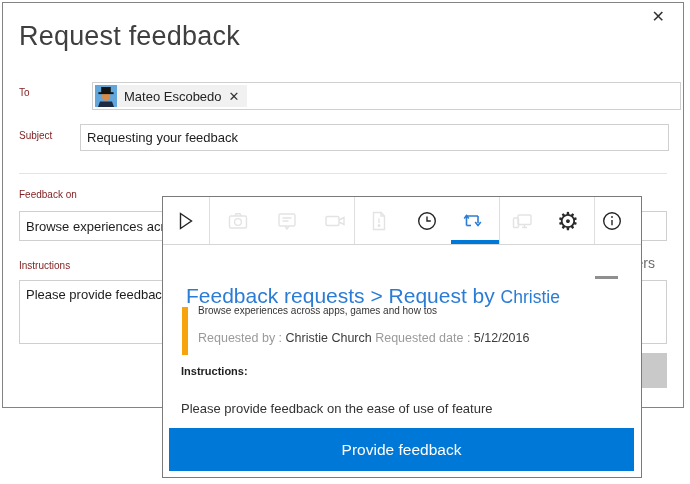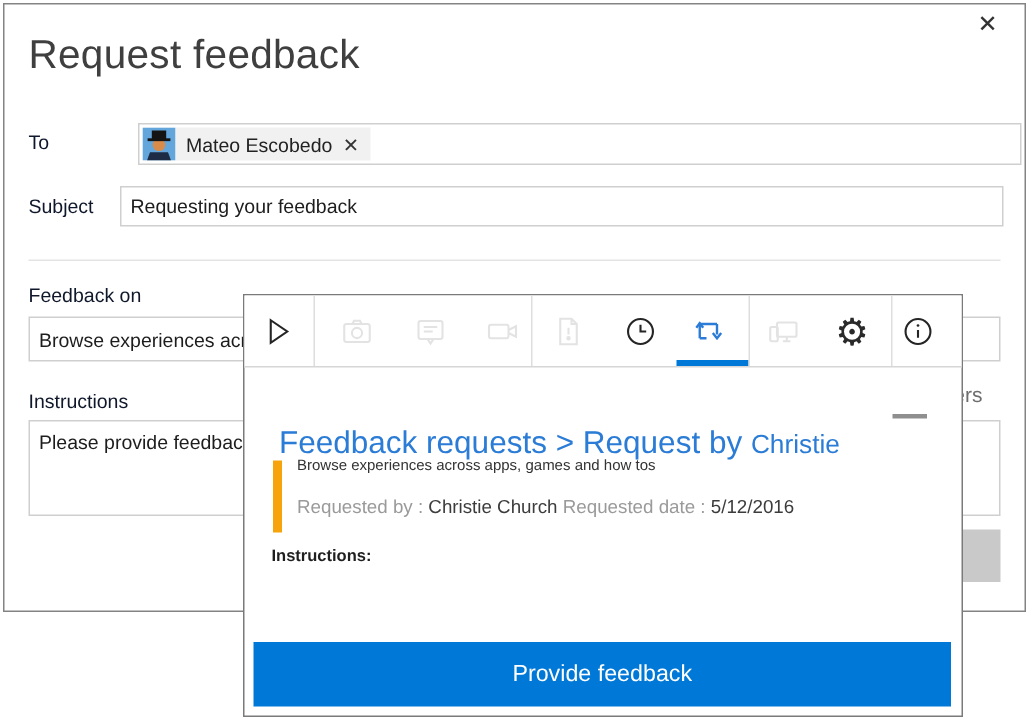--- a/index.html
+++ b/index.html
@@ -4,21 +4,21 @@
 <style>
   html,body{margin:0;padding:0;background:#ffffff;width:690px;height:484px;
     font-family:"Liberation Sans", sans-serif;overflow:hidden;}
   
   .dialog{position:absolute;left:2px;top:2px;width:680px;height:404px;
     background:#fff;border:1px solid #838383;}
   .dlg-title{position:absolute;left:16px;top:18px;font-size:27px;font-weight:300;
     color:#3f3f3f;letter-spacing:.2px;}
   .dlg-close{position:absolute;right:14px;top:4px;font-size:16px;color:#333;
     padding:2px 4px;cursor:pointer;line-height:1;}
-  .field-label{position:absolute;font-size:13px;color:#0f172a;}
+  .field-label{position:absolute;font-size:10px;color:#7f1d1d;}
   .input-box{position:absolute;background:#fff;border:1px solid #cfcfcf;
     font-size:13px;color:#1d1d1d;display:flex;align-items:center;}
   .input-text{padding-left:6px;white-space:nowrap;overflow:hidden;}
   .chip{display:flex;align-items:center;height:22px;background:#f1f1f1;
     margin-left:2px;padding-right:8px;gap:7px;}
   .chip .avatar{width:22px;height:22px;display:block;}
   .chip-name{font-size:13px;color:#222;}
   .chip-x{font-size:13px;color:#333;cursor:pointer;}
   .divider{position:absolute;left:16px;top:170px;width:648px;height:1px;background:#e4e4e4;}
   .counter{position:absolute;right:28px;top:252px;font-size:14px;color:#6d6d6d;text-align:center;}
@@ -187,15 +187,16 @@
   <div class="crumb">
     <span class="crumb-main">Feedback requests &gt; Request by </span><span class="crumb-name">Christie</span>
   </div>
   <div class="minimize"></div>
 
   <div class="orange-bar"></div>
   <div class="card-title">Browse experiences across apps, games and how tos</div>
   <div class="card-meta"><span class="meta-gray">Requested by : </span><span class="meta-dark">Christie Church</span><span class="meta-gray">  Requested date : </span><span class="meta-dark">5/12/2016</span></div>
 
   <div class="ov-instr-head">Instructions:</div>
+  <div class="ov-instr-text">Please provide feedback on the ease of use of feature</div>
 
   <button class="provide-btn">Provide feedback</button>
 </div>
 
 </body></html>

